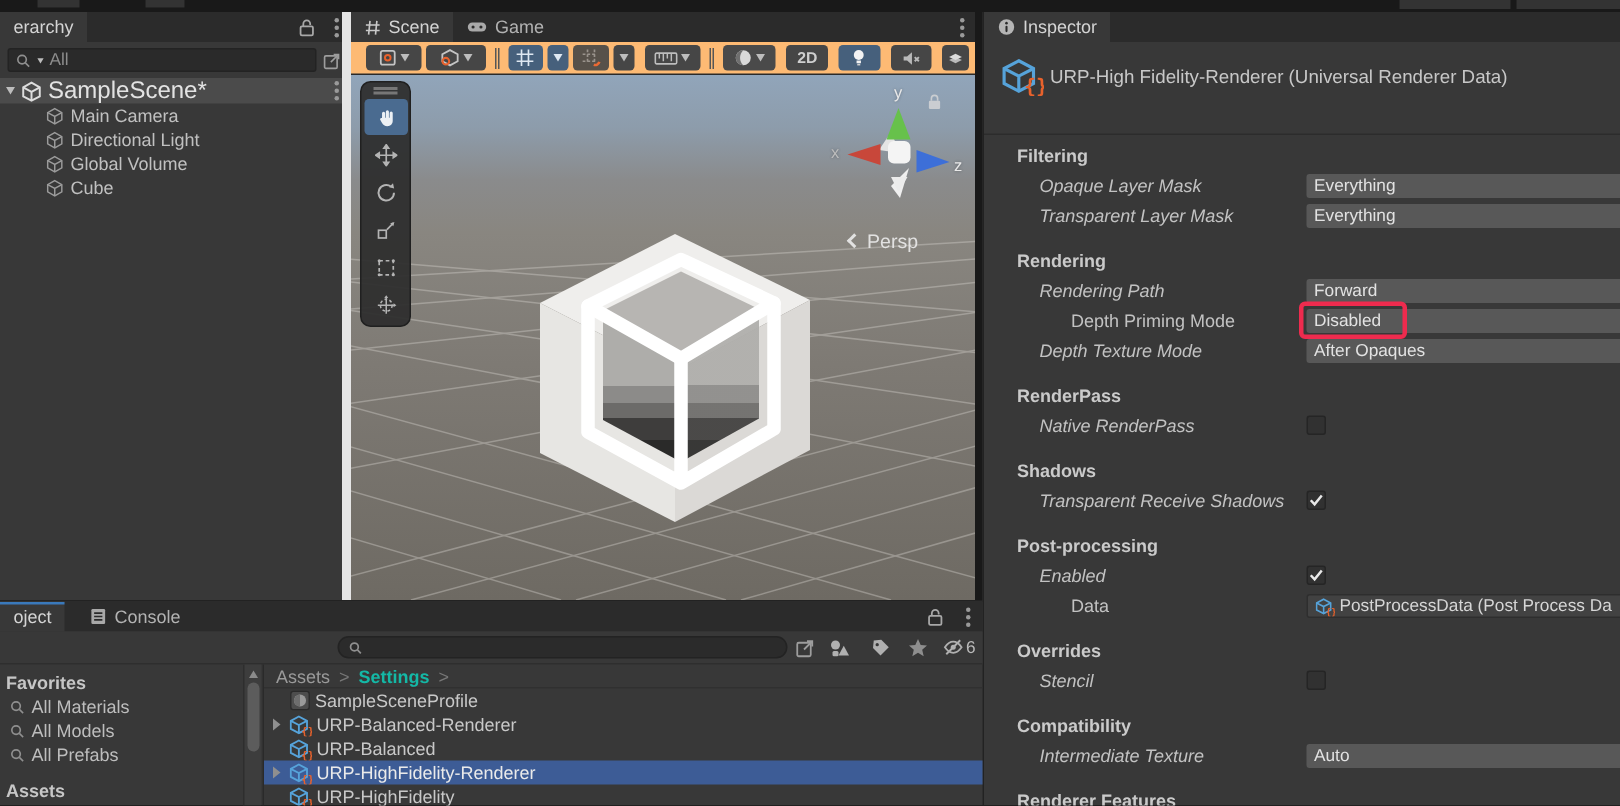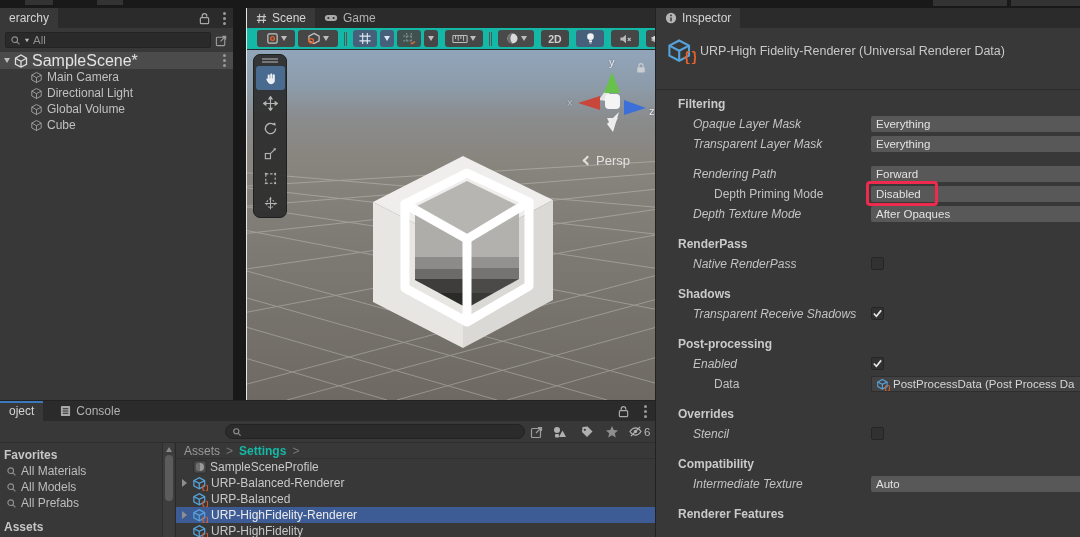--- a/index.html
+++ b/index.html
@@ -26,22 +26,22 @@
   
   #hierarchy { left:0; top:8px; width:233px; height:392px; }
   #hier-search-row { position:absolute; top:20px; left:0; right:0; height:24px; background:#383838; display:flex; align-items:center; padding:0 5px; gap:4px; }
   .searchfield { flex:1; height:16px; background:#2a2a2a; border:1px solid #232323; border-radius:2px; display:flex; align-items:center; gap:3px; padding:0 4px; color:#8d8d8d; font-size:11.5px; }
   #hier-tree { position:absolute; top:44px; left:0; right:0; }
   .hrow { height:16px; display:flex; align-items:center; gap:4px; padding-left:30px; color:#c0c0c0; font-size:12px; }
   #scene-row { height:17px; background:#4b4b4b; color:#e3e3e3; display:flex; align-items:center; gap:4px; padding-left:4px; font-size:16px; }
   #scene-row .sp { flex:1; }
 
   
-  #scenepanel { left:246px; top:8px; width:422px; height:392px; border-left:1px solid #e5e5e5; }
-  #scene-toolbar { position:absolute; top:20px; left:0; right:0; height:22px; background:#14b8a6; display:flex; align-items:center; gap:3px; padding:0 4px; border-bottom:1px solid #2a2a2a; }
+  #scenepanel { left:228px; top:8px; width:422px; height:392px; border-left:6px solid #e5e5e5; }
+  #scene-toolbar { position:absolute; top:20px; left:0; right:0; height:22px; background:#fdba74; display:flex; align-items:center; gap:3px; padding:0 4px; border-bottom:1px solid #2a2a2a; }
   .tbtn { height:17px; background:#464646; border-radius:3px; display:flex; align-items:center; justify-content:center; padding:0 4px; gap:2px; }
   .tbtn.blue { background:#46607c; }
   .tsep { width:1px; height:14px; background:#565656; margin:0 3px; box-shadow:2px 0 0 #565656; margin-right:5px; }
   #viewport { position:absolute; top:42px; left:0; right:0; bottom:0;
     background:linear-gradient(#91a5ba 0%, #8d9cab 10%, #8a8b8c 20%, #898680 30%, #7e7a74 55%, #6e6a63 100%); overflow:hidden; }
   #persp { position:absolute; right:38px; top:103px; color:#ececec; font-size:13px; display:flex; gap:5px; align-items:center; opacity:.9; }
   .chev { width:7px; height:7px; border-left:2px solid #ececec; border-bottom:2px solid #ececec; transform:rotate(45deg); }
   .axis-lbl { position:absolute; font-size:11px; color:#e9e9e9; text-shadow:0 0 2px rgba(0,0,0,.3); }
   #tools { position:absolute; left:6px; top:4px; width:34px; background:#2d2d2dee; border:1px solid #202020; border-radius:7px; padding:3px 2px 2px; display:flex; flex-direction:column; align-items:center; gap:1px; }
   .tool { width:29px; height:24px; border-radius:3px; display:flex; align-items:center; justify-content:center; }
@@ -458,20 +458,21 @@
             </div>
           </div>
           <div class="irow">
           <span class="ilabel ind1">Transparent Layer Mask</span>
             <div class="fld">
               <span>Everything</span>
             </div>
           </div>
    </div>
         <div class="isec">
+     <div class="ihdr">Rendering</div>
      <div class="irow">
           <span class="ilabel ind1">Rendering Path</span>
             <div class="fld">
               <span>Forward</span>
             </div>
           </div>
           <div class="irow">
           <span class="ilabel ind2">Depth Priming Mode</span>
             <div class="fld">
               <span>Disabled</span>

